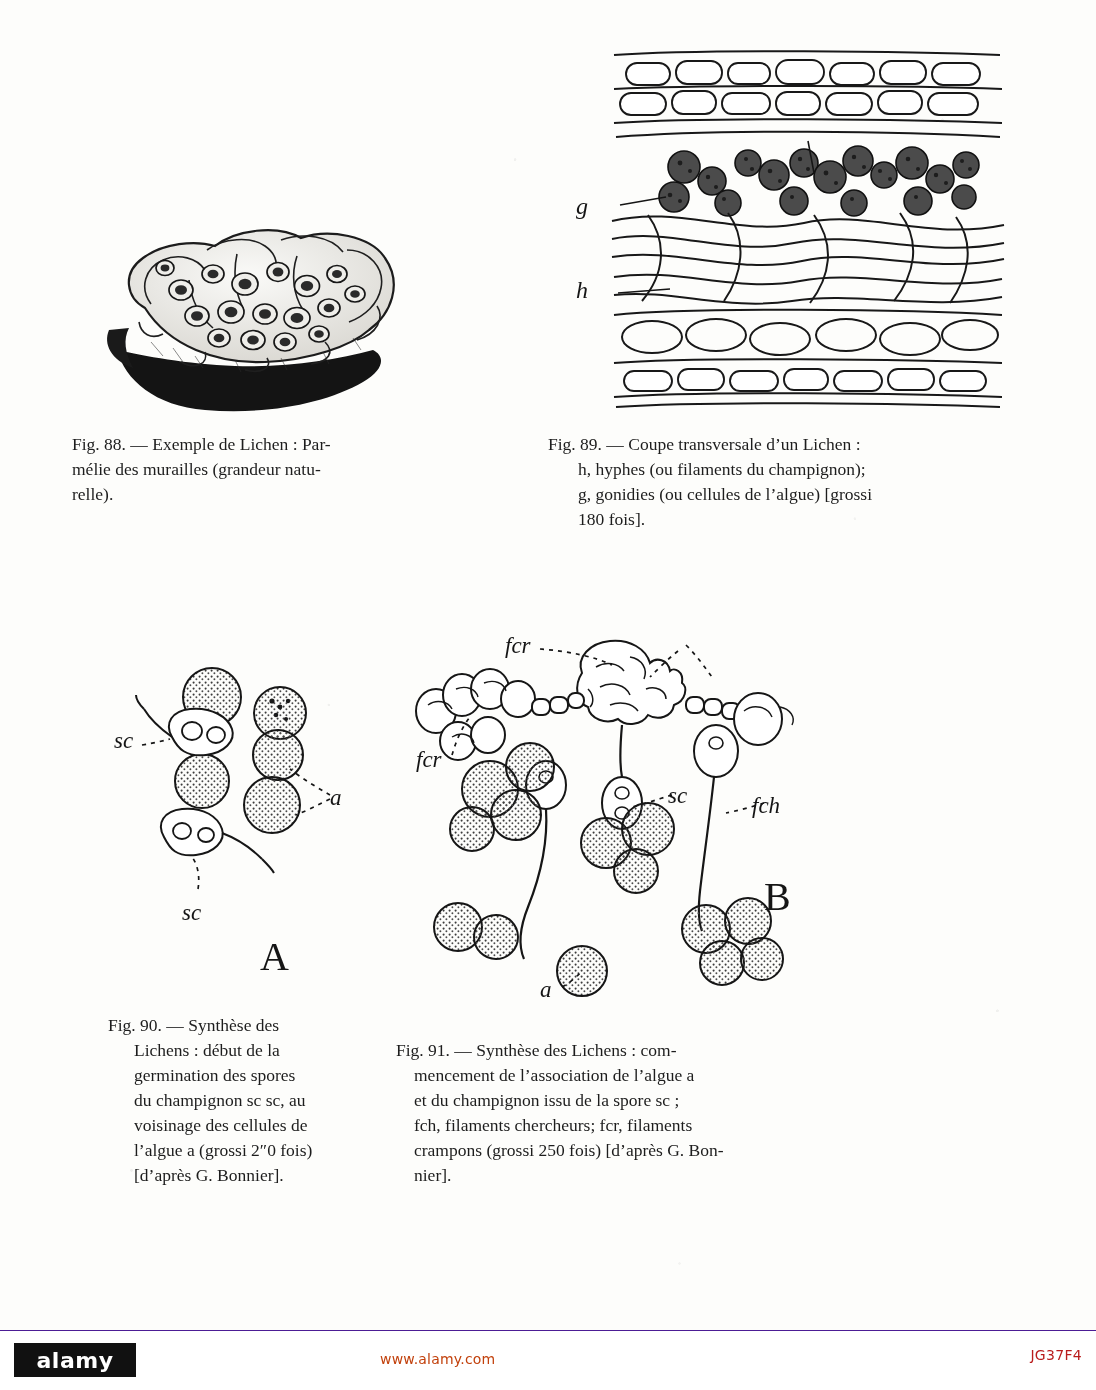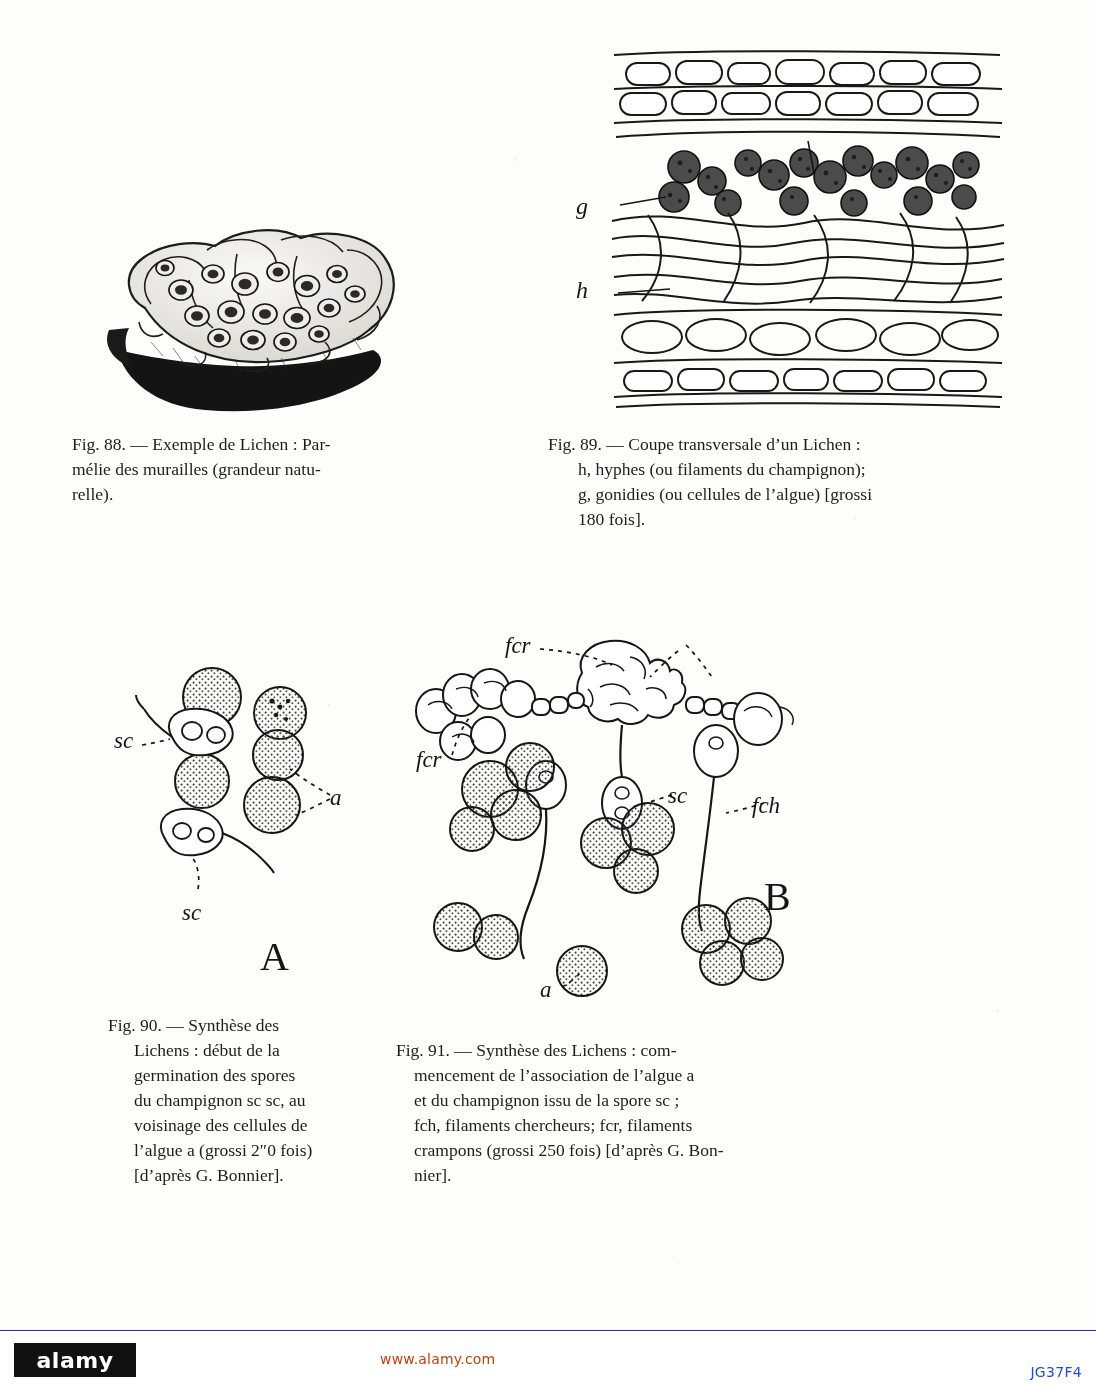--- a/index.html
+++ b/index.html
@@ -82,24 +82,24 @@
     left: 380px;
     top: 20px;
     font-family: "DejaVu Sans", sans-serif;
     font-size: 14px;
     color: #c2410c;
     letter-spacing: .2px;
   }
   #alamy-imageid {
     position: absolute;
     right: 14px;
-    top: 33px;
+    top: 16px;
     font-family: "DejaVu Sans", sans-serif;
     font-size: 14px;
-    color: #1d4ed8;
+    color: #b91c1c;
     letter-spacing: .3px;
   }
 
   
   .plate-label {
     position: absolute;
     font-family: "Liberation Serif", serif;
     font-style: italic;
     color: #151515;
   }

